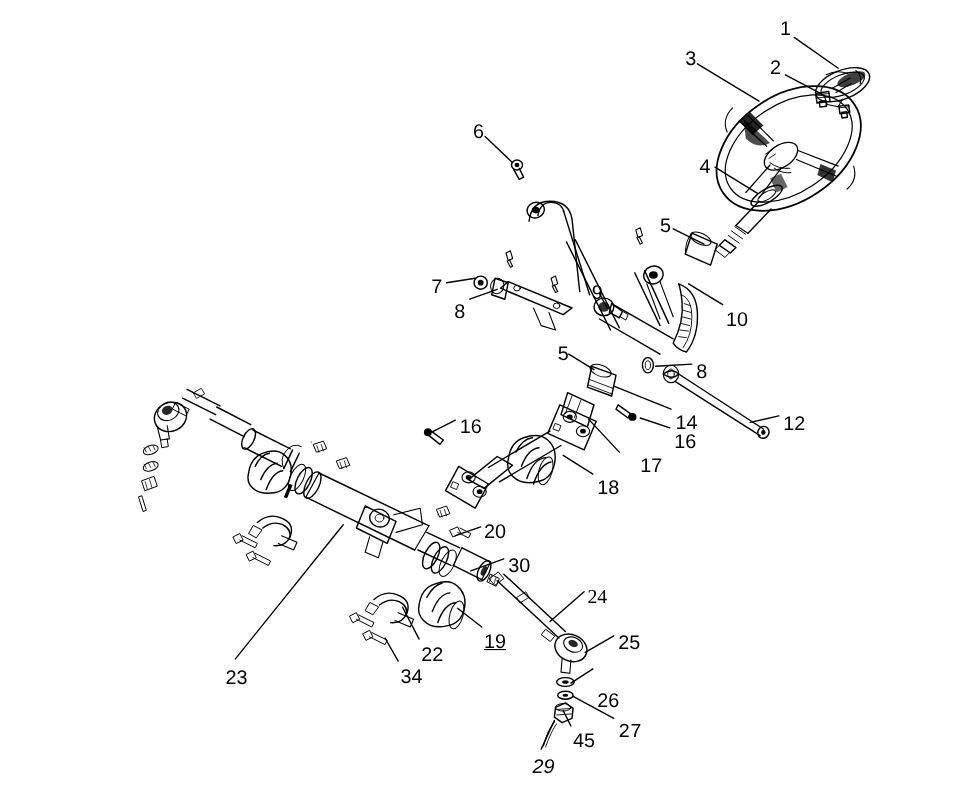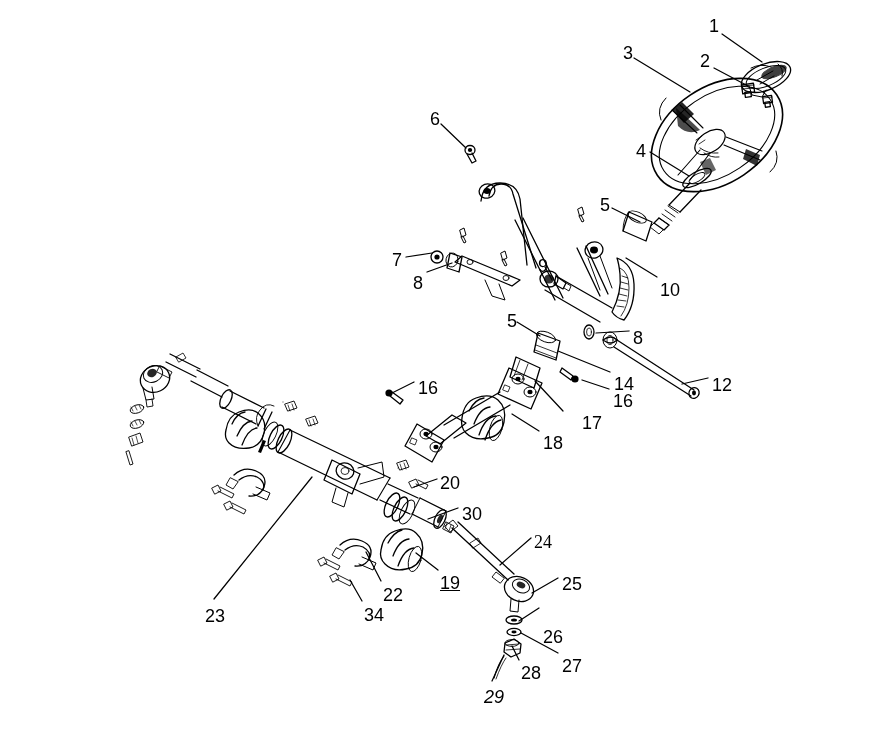--- a/index.html
+++ b/index.html
@@ -395,19 +395,19 @@
       <div class="callout" style="left: 582px; top: 414px; text-align: right;">17</div>
       <div class="callout" style="left: 543px; top: 434px;">18</div>
       <div class="callout" style="left: 440px; top: 574px; text-decoration: underline;">19</div>
       <div class="callout" style="left: 440px; top: 474px;">20</div>
       <div class="callout" style="left: 364px; top: 606px;">34</div>
       <div class="callout" style="left: 383px; top: 586px;">22</div>
       <div class="callout" style="left: 205px; top: 607px;">23</div>
       <div class="callout" style="left: 534px; top: 533px; font-family: Liberation Serif, serif;">24</div>
       <div class="callout" style="left: 562px; top: 575px;">25</div>
       <div class="callout" style="left: 543px; top: 628px;">26</div>
-      <div class="callout" style="left: 562px; top: 657px;">27</div>
-      <div class="callout" style="left: 521px; top: 664px;">28</div>
+      <div class="callout" style="left: 562px; top: 657px; font-family: Liberation Mono, monospace;">27</div>
+      <div class="callout" style="left: 521px; top: 664px;">45</div>
       <div class="callout" style="left: 484px; top: 688px; font-style: italic;">29</div>
       <div class="callout" style="left: 462px; top: 505px;">30</div>
     </div>
 
 </div>
 
 </body></html>

